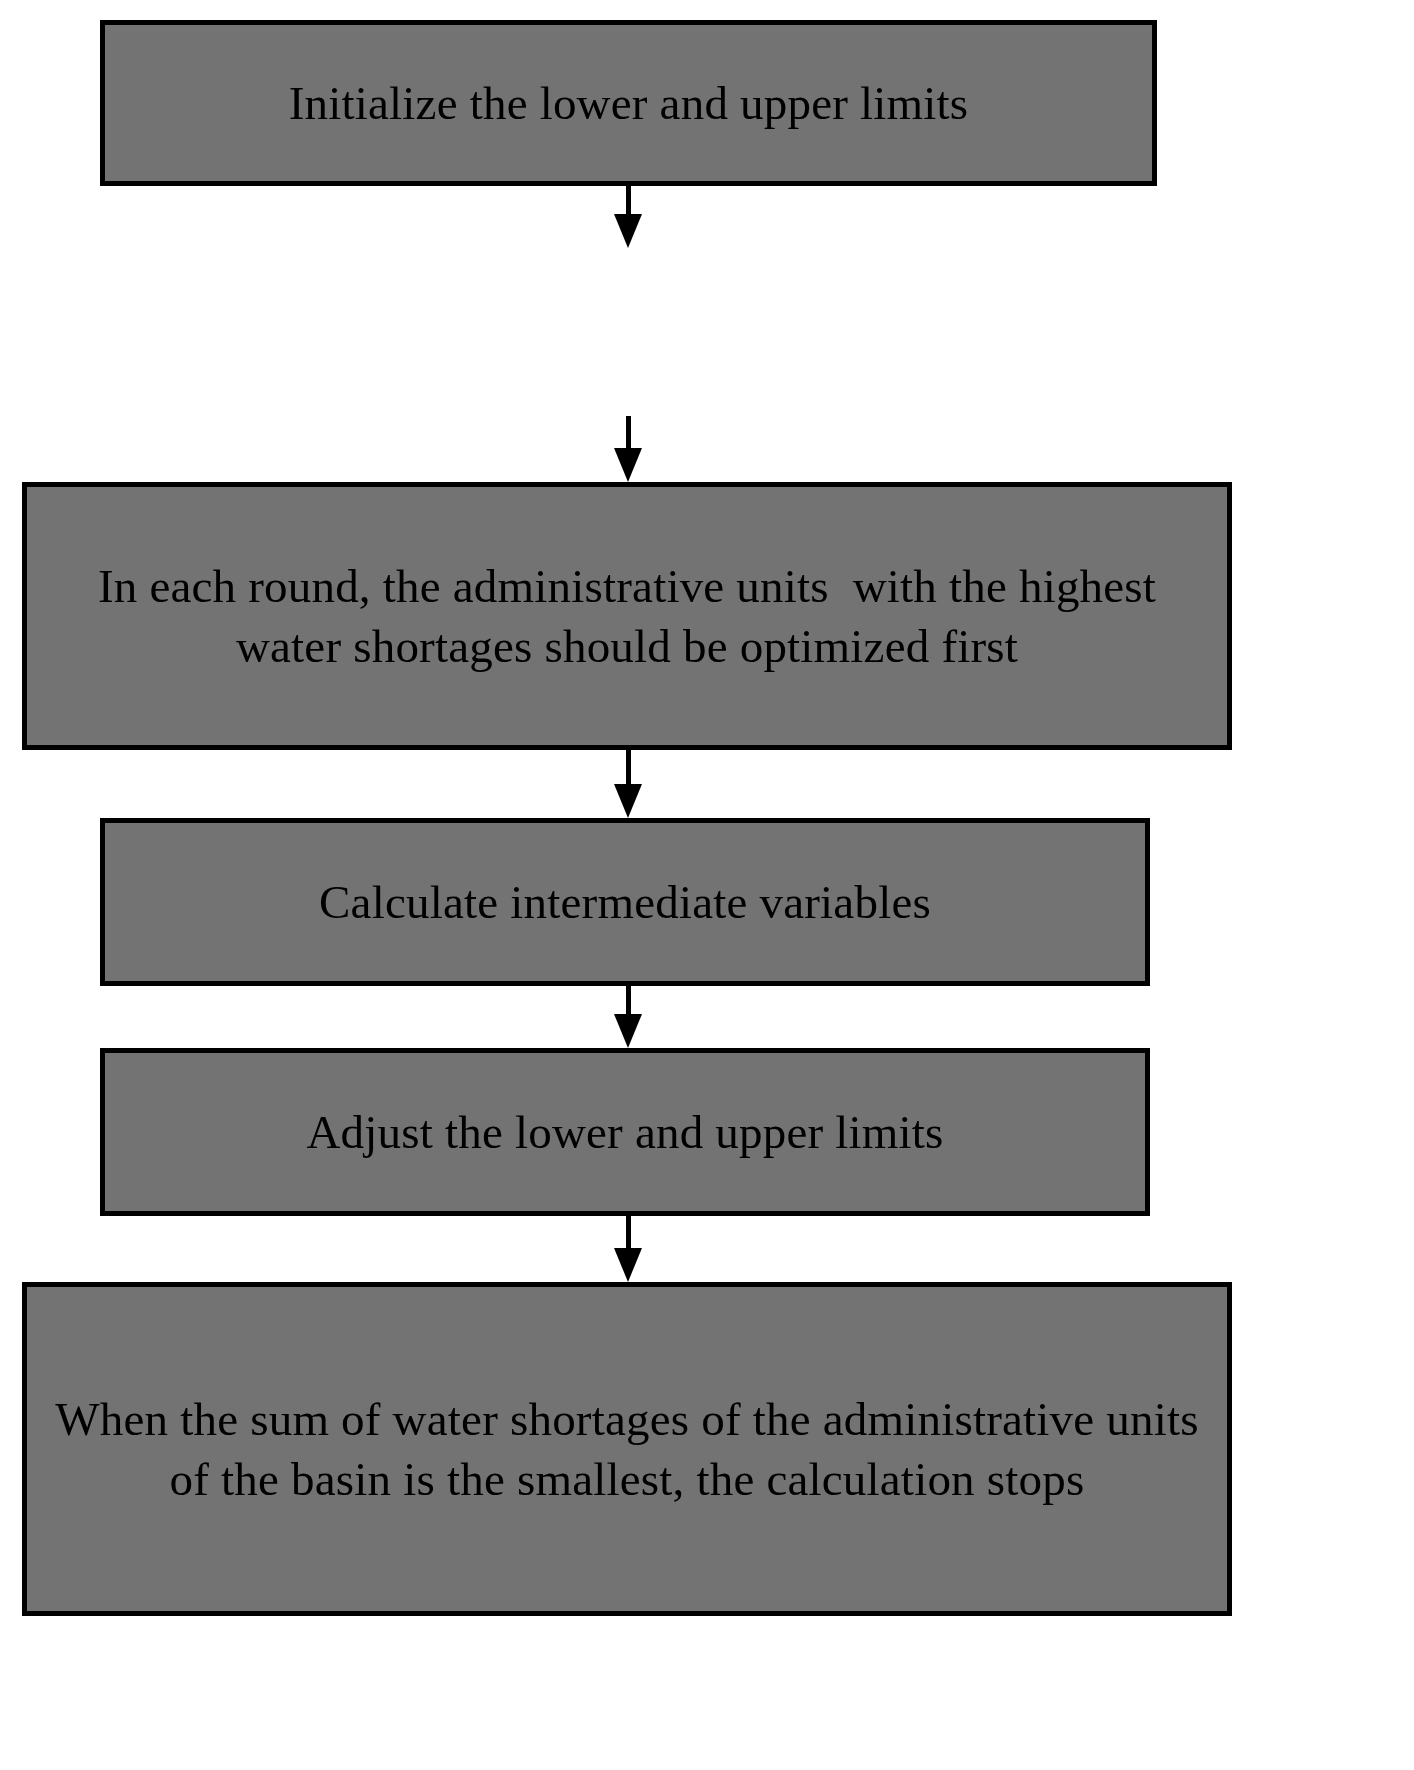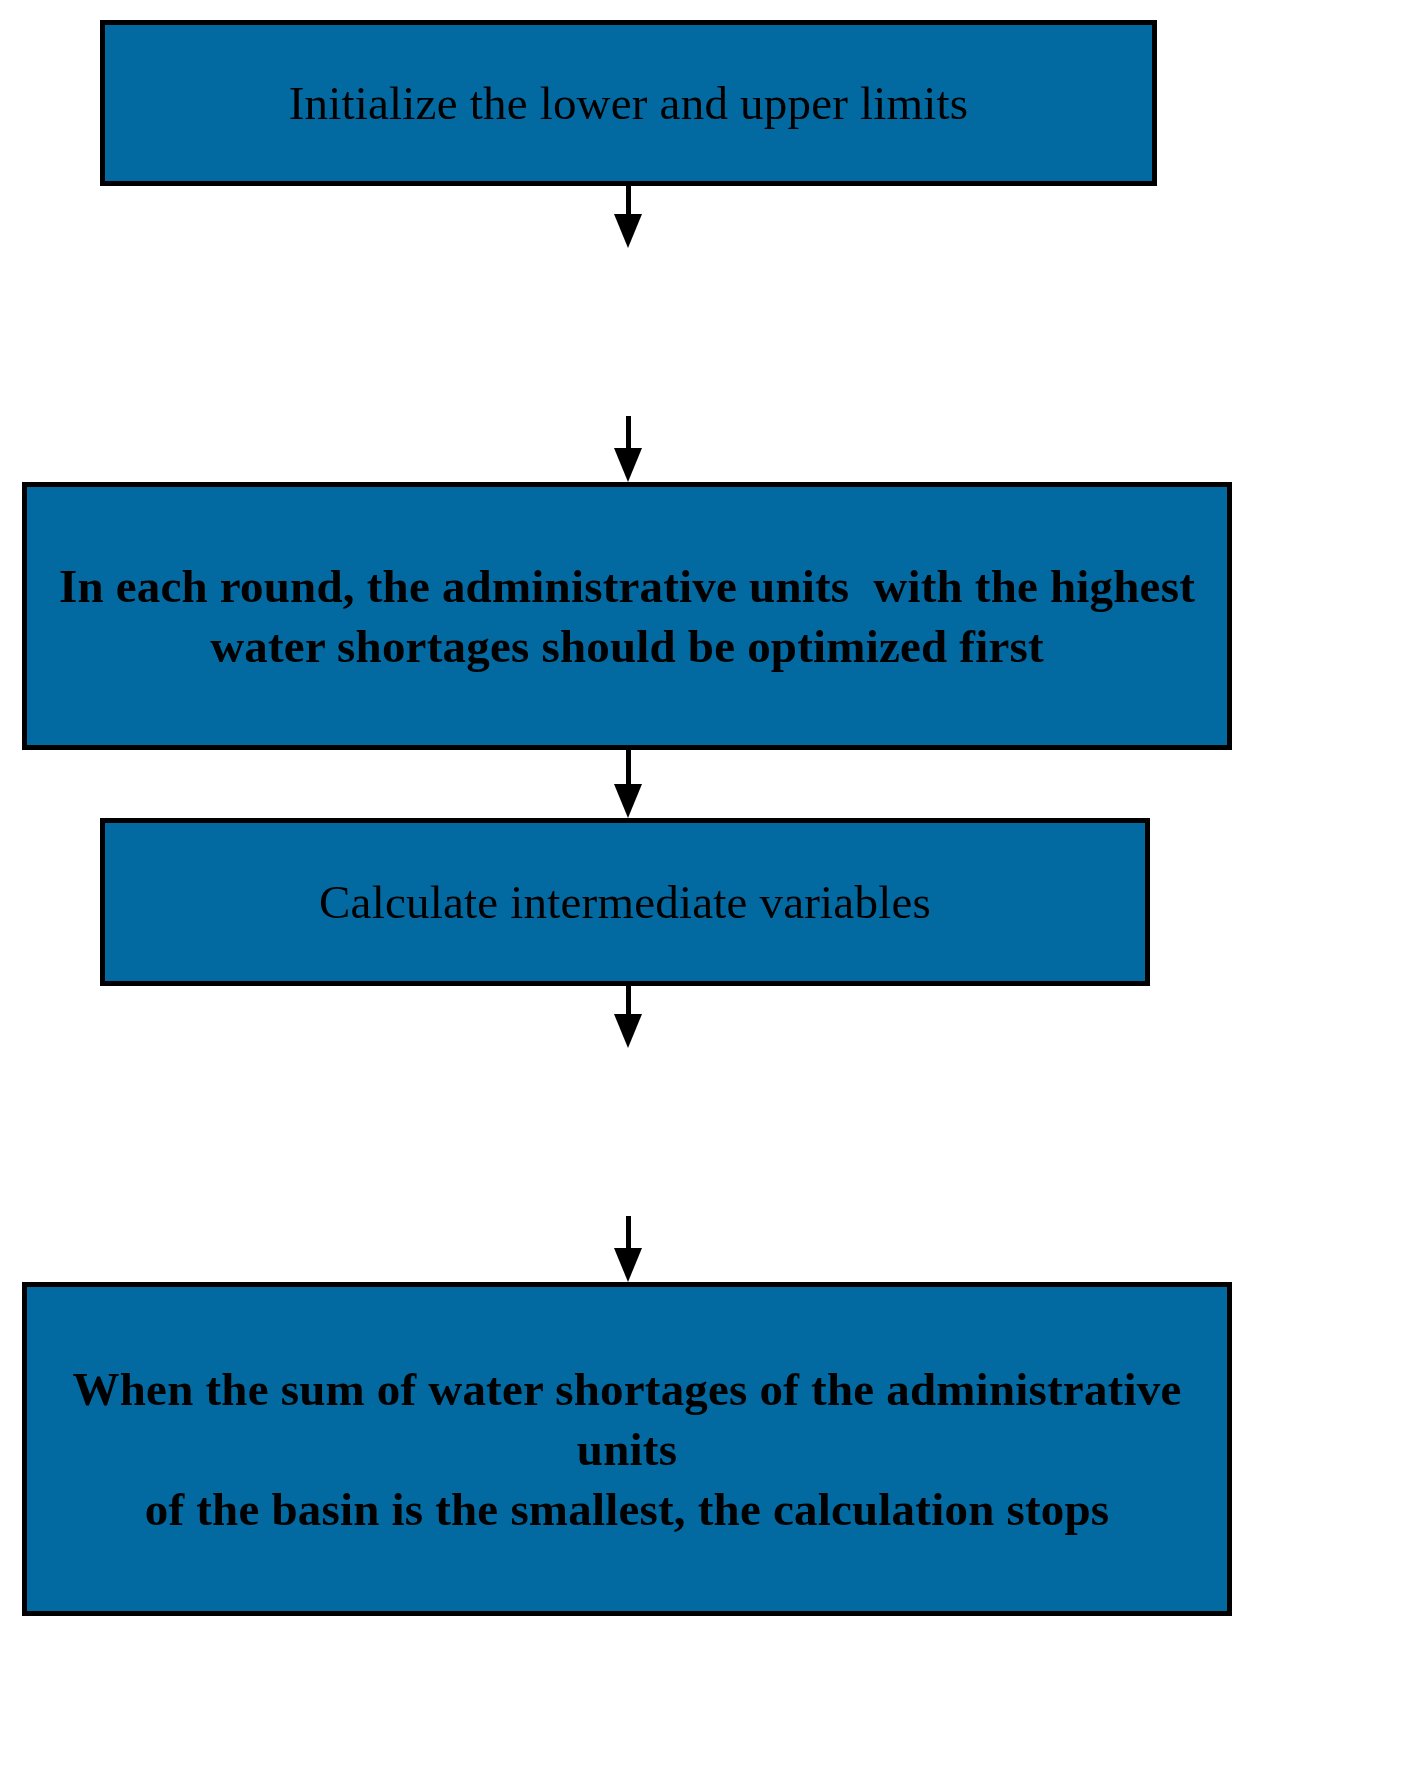--- a/index.html
+++ b/index.html
@@ -15,40 +15,39 @@
     position: relative;
     width: 1414px;
     height: 1770px;
     background: #ffffff;
     overflow: hidden;
   }
   .node {
     position: absolute;
     box-sizing: border-box;
     border: 5px solid #000000;
-    background: #0369a1;
+    background: #737373;
     display: flex;
     align-items: center;
     justify-content: center;
     text-align: center;
   }
   .node-label {
     display: block;
     width: 100%;
     padding: 0 18px;
     box-sizing: border-box;
     color: #000000;
     font-size: 47px;
     line-height: 1.28;
     letter-spacing: 0.2px;
     white-space: pre-wrap;
   }
   .node-wide .node-label {
     font-size: 47px;
-    font-weight: bold;
   }
   
   .arrow {
     position: absolute;
     width: 0;
   }
   .arrow-shaft {
     position: absolute;
     left: 0;
     top: 0;
@@ -97,20 +96,23 @@
 
   <div class="node" style="left:100px; top:818px; width:1050px; height:168px;">
     <span class="node-label">Calculate intermediate variables</span>
   </div>
 
   <div class="arrow" style="left:626px; top:986px; height:62px;">
     <div class="arrow-shaft" style="height:30px;"></div>
     <div class="arrow-head" style="top:28px;"></div>
   </div>
 
+  <div class="node" style="left:100px; top:1048px; width:1050px; height:168px;">
+    <span class="node-label">Adjust the lower and upper limits</span>
+  </div>
 
   <div class="arrow" style="left:626px; top:1216px; height:66px;">
     <div class="arrow-shaft" style="height:34px;"></div>
     <div class="arrow-head" style="top:32px;"></div>
   </div>
 
   <div class="node node-wide" style="left:22px; top:1282px; width:1210px; height:334px;">
     <span class="node-label">When the sum of water shortages of the administrative units
 of the basin is the smallest, the calculation stops</span>
   </div>

